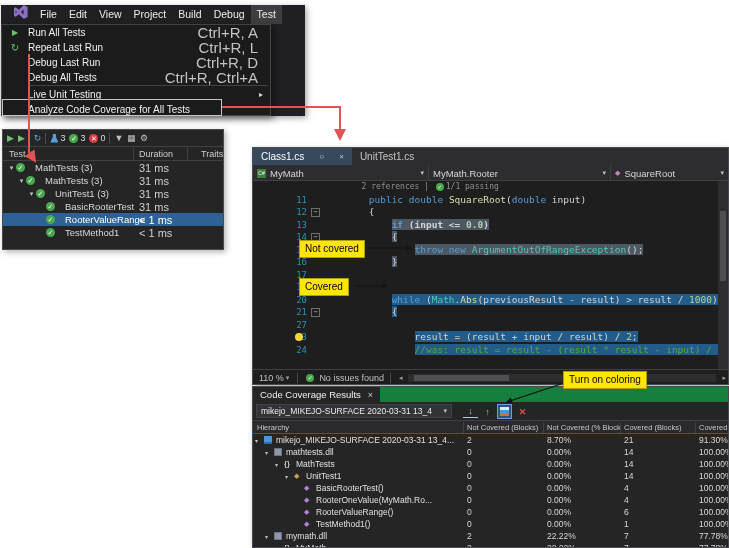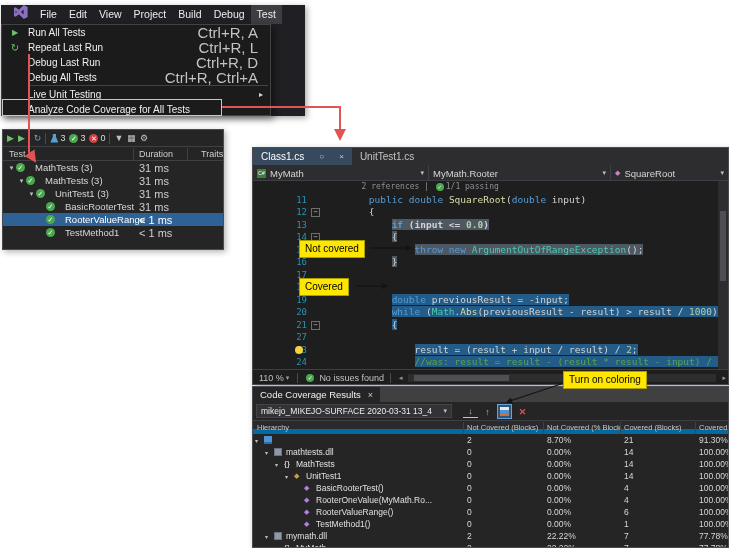--- a/index.html
+++ b/index.html
@@ -78,32 +78,32 @@
   .editor-status{position:absolute;left:0;top:221px;width:100%;height:16px;background:#1e1e1e;
                  border-top:1px solid #3f3f46;display:flex;align-items:center;font-size:9px;color:#c0c0c0}
   .es-sep{width:1px;height:10px;background:#4a4a50;margin:0 6px}
   .h-scroll{position:relative;flex:1;height:8px;margin:0 4px;background:#2d2d30}
   .h-thumb{position:absolute;left:6px;top:1px;width:95px;height:6px;background:#4f4f53}
   .es-arrow{font-size:7px;color:#9a9a9a;padding:0 2px}
 
   
   .coverage{position:absolute;left:252px;top:386px;width:477px;height:162px;background:#252526;
             border:1px solid #4a4a50;box-shadow:2px 2px 6px rgba(0,0,0,.3);overflow:hidden}
-  .cov-tabrow{height:15px;background:#404040;display:flex}
+  .cov-tabrow{height:15px;background:#15803d;display:flex}
   .cov-tab{display:flex;align-items:center;gap:7px;padding:0 7px;font-size:9.5px;color:#f0f0f0;background:#252526}
   .cov-close{font-size:9px;color:#c8c8c8}
   .cov-toolbar{position:relative;height:19px;border-bottom:1px solid #3f3f46}
   .cov-combo{position:absolute;left:3px;top:2px;width:196px;height:14px;background:#333337;border:1px solid #434346;
              display:flex;align-items:center;font-size:8.5px;color:#ececec;padding:0 4px;white-space:nowrap;overflow:hidden}
   .cov-combo .bc-caret{flex:none}
   .cov-btn{position:absolute;top:2px;width:15px;height:15px;display:flex;align-items:center;justify-content:center;
            font-size:9px;color:#b0c7e0}
   .cov-btn.hl-btn{background:#2f5578;border:1px solid #69a0d8}
   .paint-chip{width:9px;height:9px;background:linear-gradient(180deg,#e8e8e8 33%,#4f94d4 33%,#4f94d4 66%,#c9703f 66%)}
-  .cov-head{position:relative;height:13px;background:#2a2a2d;border-bottom:5px solid #0369a1}
+  .cov-head{position:relative;height:13px;background:#2a2a2d;border-bottom:1px solid #0369a1}
   .cov-hcell{position:absolute;top:0;line-height:13px;font-size:7.5px;color:#c8c8c8;white-space:nowrap;overflow:hidden}
   .cov-vsep{position:absolute;top:1px;width:1px;height:11px;background:#3f3f46}
   .cov-row{position:relative;height:12px;font-size:8.5px;color:#e0e0e0;white-space:nowrap}
   .cov-exp{position:absolute;font-size:6px;color:#c0c0c0;top:3px}
   .cov-ico{position:absolute;top:2px;font-size:7px;line-height:8px}
   .cov-name{position:absolute;top:0;line-height:12px;max-width:200px;overflow:hidden;text-overflow:ellipsis}
   .cov-num{position:absolute;top:0;line-height:12px;color:#d8d8d8}
   .i-report{width:8px;height:8px;background:#4f94d4;box-shadow:inset 0 -2px 0 #2d6da8;display:inline-block}
   .i-asm{width:8px;height:8px;background:#8f98a8;border:1px solid #6b7280;display:inline-block}
   .i-ns{color:#c8c8c8;font-weight:bold;font-size:7.5px}
@@ -277,21 +277,20 @@
     <div class="code-area">
         <div class="code-row"><span class="lens-text" style="left: 70px; padding-left: 8ch; font-family: &quot;DejaVu Sans Mono&quot;, monospace;"><span>2 references</span><span> | </span><span class="lens-check">✓</span><span>1/1 passing</span></span></div>
         <div class="code-row"><span class="ln">11</span><span class="code-text" style="padding-left: 8ch;"><span><span class="tk-k">public</span><span class="tk-pl"> </span><span class="tk-k">double</span><span class="tk-pl"> </span><span class="tk-m">SquareRoot</span><span class="tk-pl">(</span><span class="tk-k">double</span><span class="tk-pl"> input)</span></span></span></div>
         <div class="code-row"><span class="ln">12</span><span class="fold">−</span><span class="code-text" style="padding-left: 8ch;"><span><span class="tk-pl">{</span></span></span></div>
         <div class="code-row"><span class="ln">13</span><span class="code-text" style="padding-left: 12ch; font-weight: bold;"><span class="hl-nc"><span class="tk-k">if</span><span class="tk-pl"> (input &lt;= </span><span class="tk-num">0.0</span><span class="tk-pl">)</span></span></span></div>
         <div class="code-row"><span class="ln">14</span><span class="fold">−</span><span class="code-text" style="padding-left: 12ch;"><span class="hl-nc"><span class="tk-pl">{</span></span></span></div>
         <div class="code-row"><span class="ln">15</span><span class="code-text" style="padding-left: 16ch;"><span class="hl-nc"><span class="tk-k">throw</span><span class="tk-pl"> </span><span class="tk-k">new</span><span class="tk-pl"> </span><span class="tk-t">ArgumentOutOfRangeException</span><span class="tk-pl">();</span></span></span></div>
         <div class="code-row"><span class="ln">16</span><span class="code-text" style="padding-left: 12ch;"><span class="hl-nc"><span class="tk-pl">}</span></span></span></div>
         <div class="code-row"><span class="ln">17</span><span class="code-text" style="padding-left: 0ch;"><span></span></span></div>
         <div class="code-row"><span class="ln">18</span></div>
-        <div class="code-row"><span class="ln">19</span><span class="code-text" style="padding-left: 12ch;"><span class="hl-cov"><span class="tk-k">double</span><span class="tk-pl"> previousResult = -input;</span></span></span></div>
         <div class="code-row"><span class="ln">20</span><span class="code-text" style="padding-left: 12ch;"><span class="hl-cov"><span class="tk-k">while</span><span class="tk-pl"> (</span><span class="tk-t">Math</span><span class="tk-pl">.</span><span class="tk-m">Abs</span><span class="tk-pl">(previousResult - result) &gt; result / </span><span class="tk-num">1000</span><span class="tk-pl">)</span></span></span></div>
         <div class="code-row"><span class="ln">21</span><span class="fold">−</span><span class="code-text" style="padding-left: 12ch;"><span class="hl-cov"><span class="tk-pl">{</span></span></span></div>
         <div class="code-row"><span class="ln">27</span></div>
         <div class="code-row"><span class="ln">23</span><span class="bulb"></span><span class="code-text" style="padding-left: 16ch;"><span class="hl-cov"><span class="tk-pl">result = (result + input / result) / </span><span class="tk-num">2</span><span class="tk-pl">;</span></span></span></div>
         <div class="code-row"><span class="ln">24</span><span class="code-text" style="padding-left: 16ch;"><span class="hl-cov"><span class="tk-cm">//was: result = result - (result * result - input) / (2*result</span></span></span></div>
       </div>
     <div class="v-scroll">
         <div class="v-thumb"></div>
       </div>
     <div class="editor-status">
@@ -333,20 +332,21 @@
         <span class="cov-vsep" style="left: 290px;"></span>
         <span class="cov-hcell" style="left: 371px; width: 71px;">Covered (Blocks)</span>
         <span class="cov-vsep" style="left: 367px;"></span>
         <span class="cov-hcell" style="left: 446px; width: 40px;">Covered (%</span>
         <span class="cov-vsep" style="left: 442px;"></span>
       </div>
     <div>
         <div class="cov-row">
           <span class="cov-exp" style="left: 2px;">▾</span>
           <span class="cov-ico" style="left: 11px;"><span class="i-report"></span></span>
+          <span class="cov-name" style="left: 23px;">mikejo_MIKEJO-SURFACE 2020-03-31 13_4...</span>
           <span class="cov-num" style="left: 214px;">2</span>
           <span class="cov-num" style="left: 294px;">8.70%</span>
           <span class="cov-num" style="left: 371px;">21</span>
           <span class="cov-num" style="left: 446px;">91.30%</span>
         </div>
         <div class="cov-row">
           <span class="cov-exp" style="left: 12px;">▾</span>
           <span class="cov-ico" style="left: 21px;"><span class="i-asm"></span></span>
           <span class="cov-name" style="left: 33px;">mathtests.dll</span>
           <span class="cov-num" style="left: 214px;">0</span>

